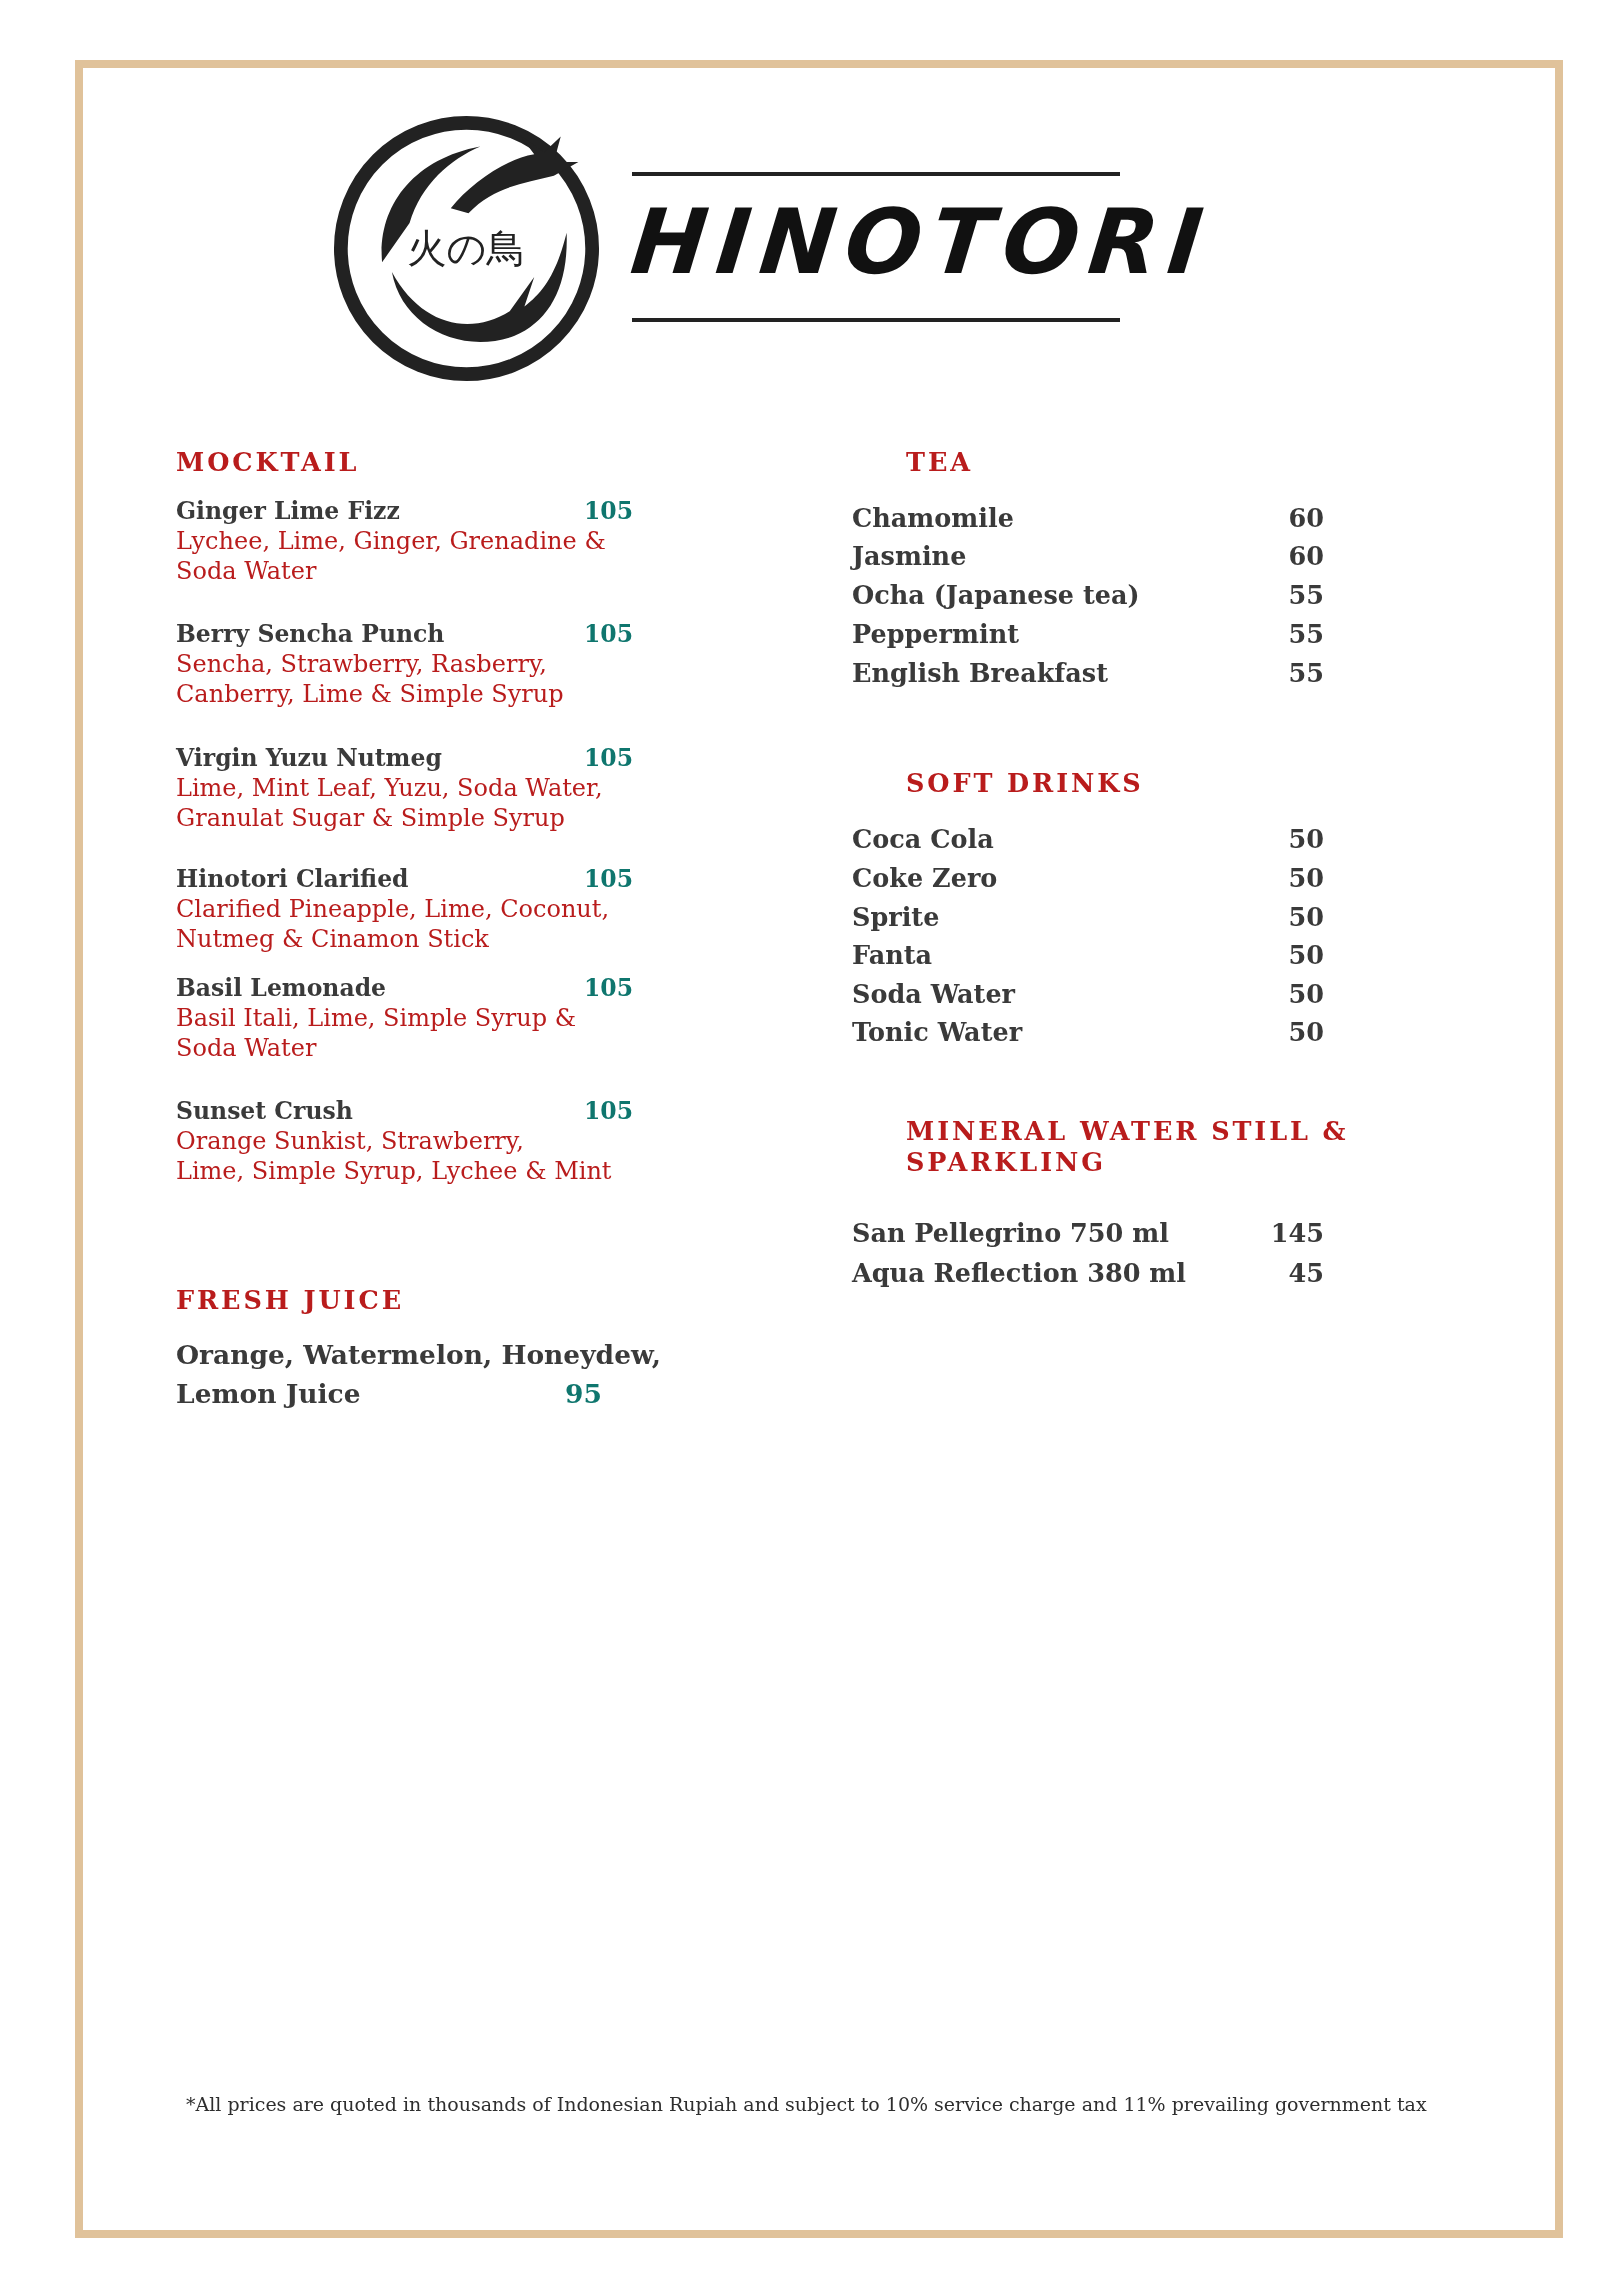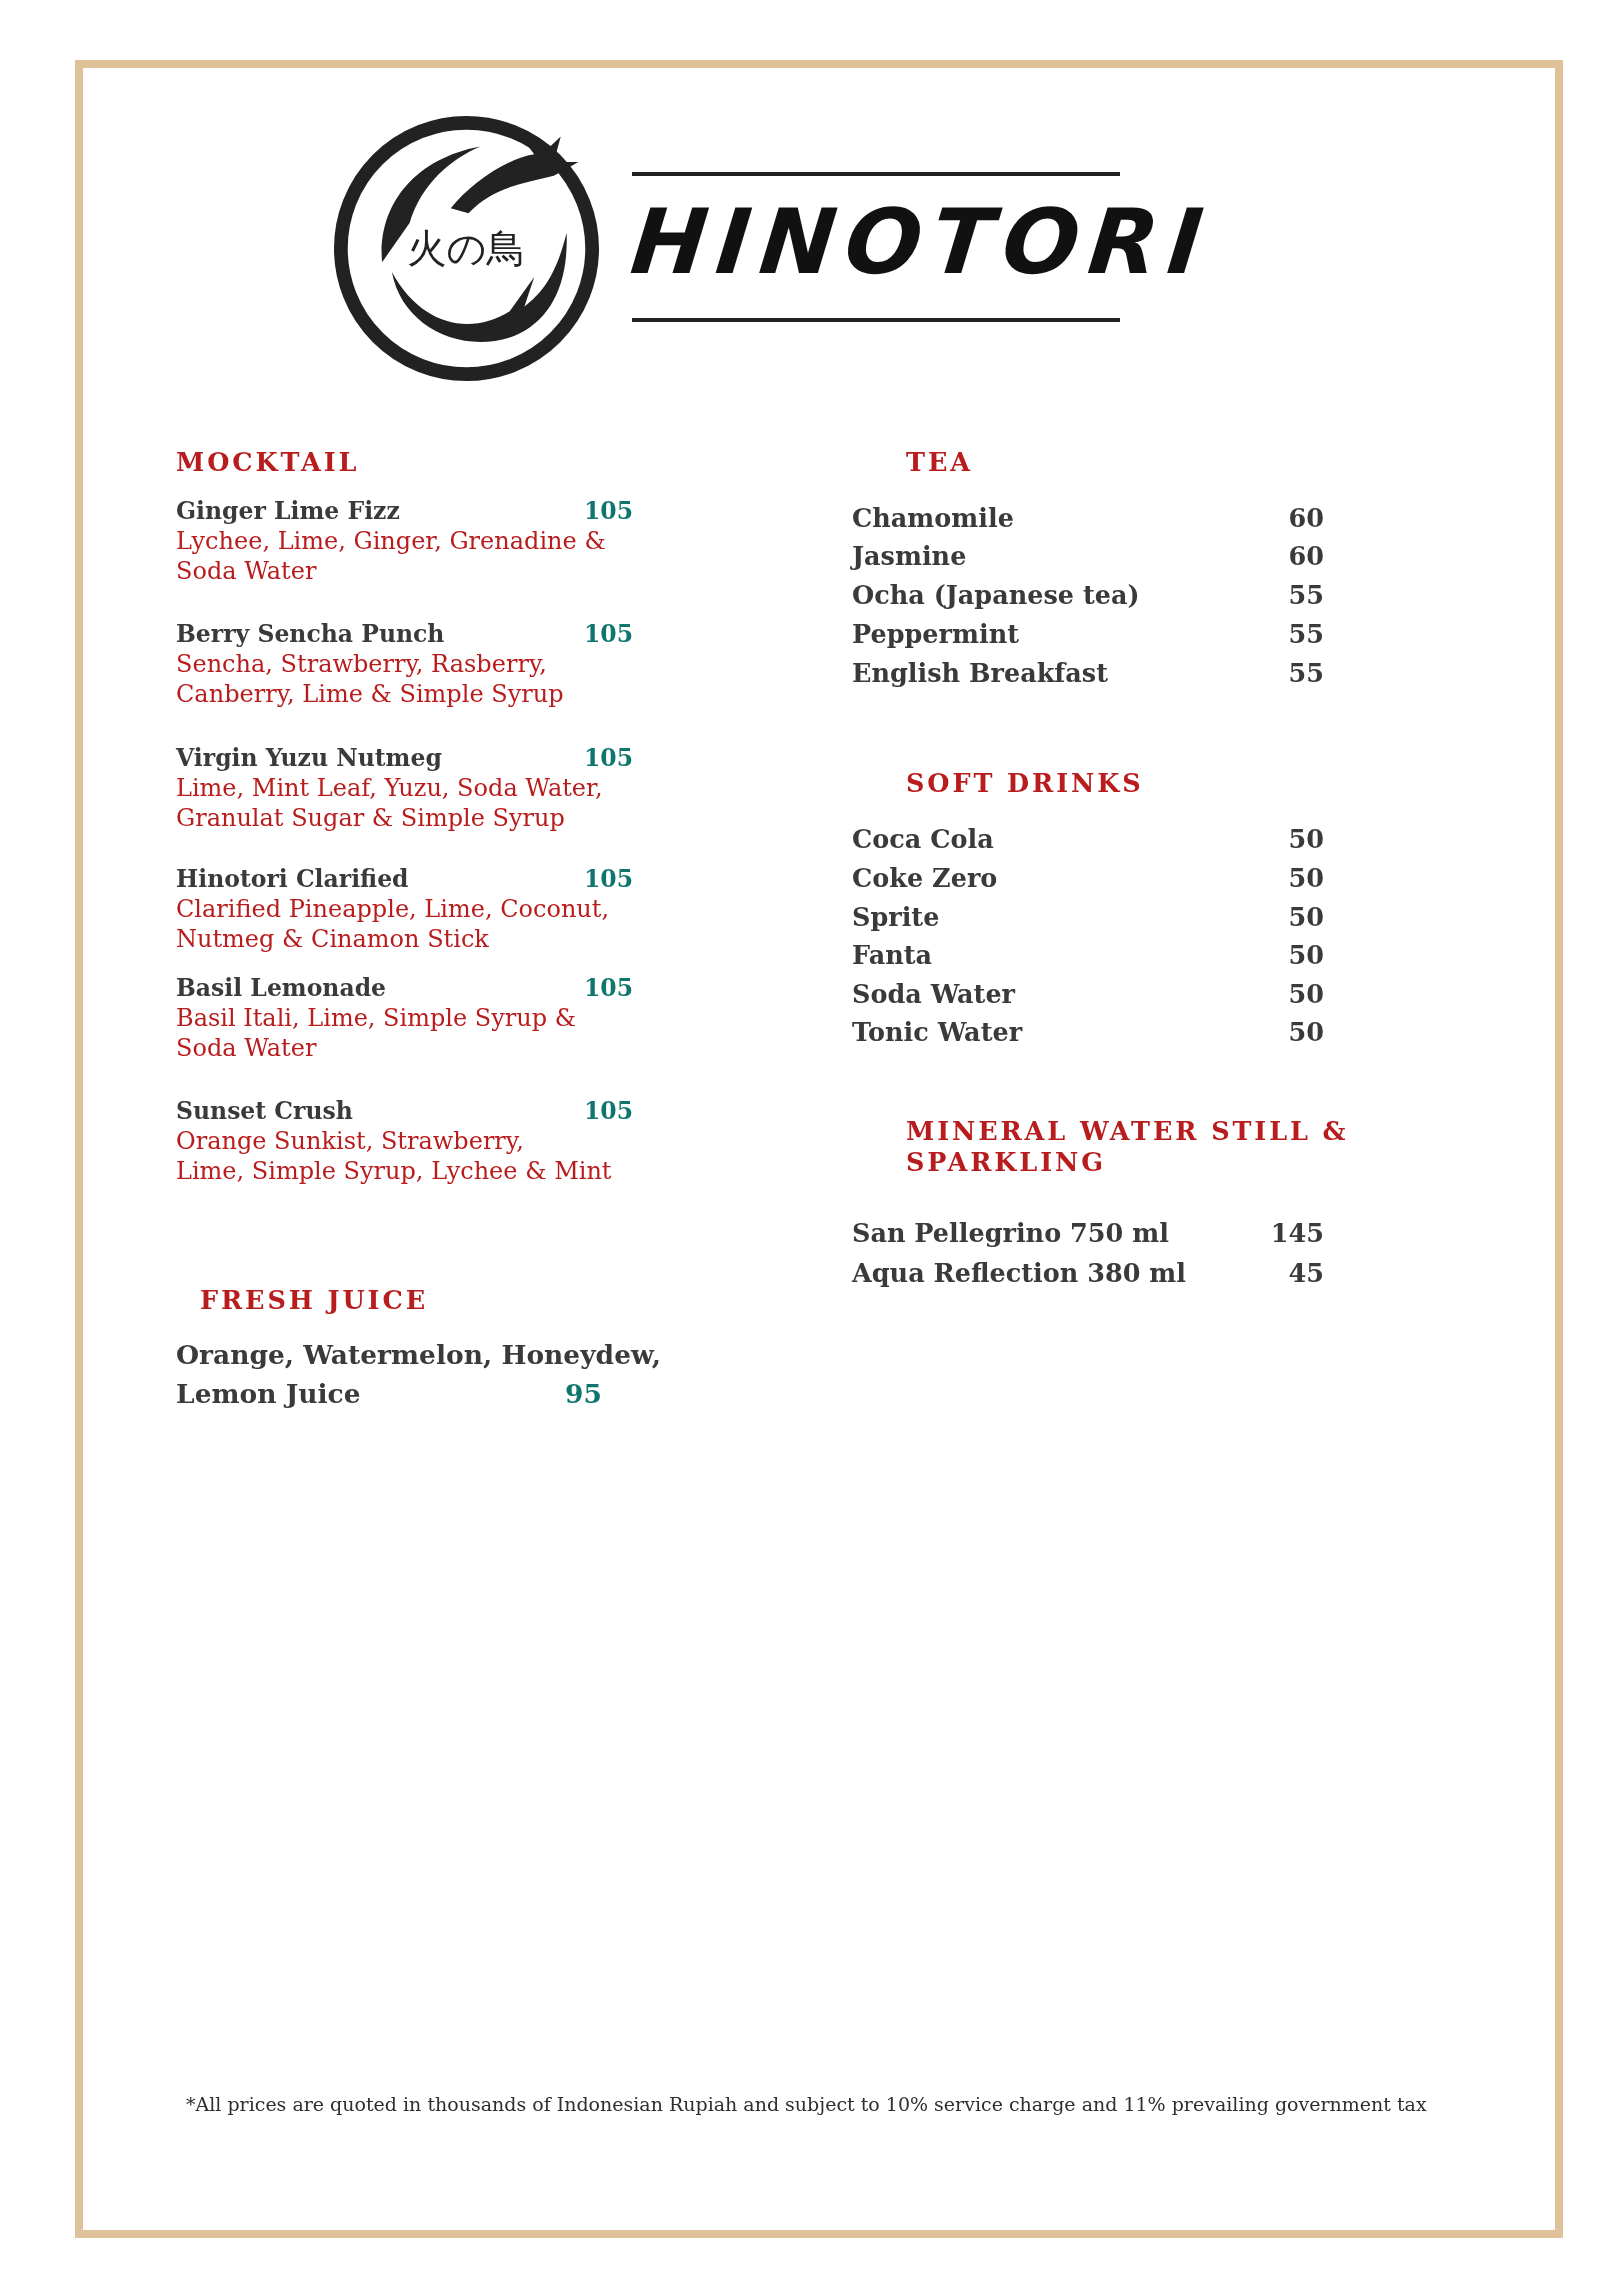--- a/index.html
+++ b/index.html
@@ -86,21 +86,21 @@
 </div>
 <div class="price" style="left:584px; top:974px;">105</div>
 
 <div class="item" style="left:176px; top:1097px;">
   <div class="item-name">Sunset Crush</div>
   <div class="item-desc">Orange Sunkist, Strawberry,</div>
   <div class="item-desc">Lime, Simple Syrup, Lychee &amp; Mint</div>
 </div>
 <div class="price" style="left:584px; top:1097px;">105</div>
 
-<div class="sec-h" style="left:176px; top:1285px;margin-left:24px;">FRESH JUICE</div>
+<div class="sec-h" style="left:176px; top:1285px;">FRESH JUICE</div>
 <div class="juice" style="top:1335px;">Orange, Watermelon, Honeydew,</div>
 <div class="juice" style="top:1374px;">Lemon Juice</div>
 <div class="price" style="left:565px; top:1379px; font-size:26.5px;">95</div>
 
 <div class="sec-h" style="left:906px; top:447px;">TEA</div>
 <div class="row" style="top:502px;">
     <span class="nm">Chamomile</span>
     <span class="pr">60</span>
   </div>
 <div class="row" style="top:540px;">

